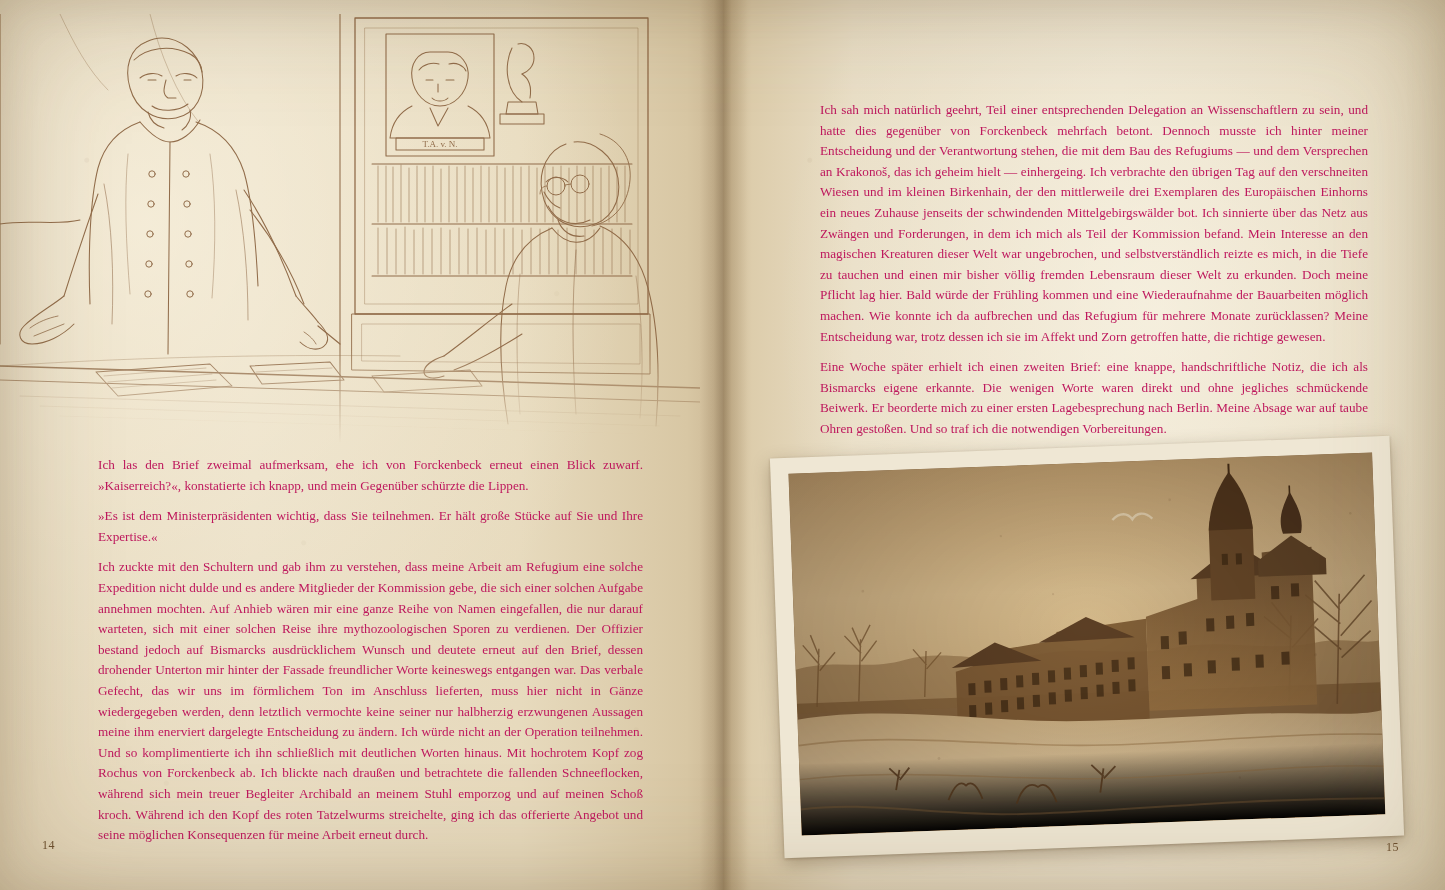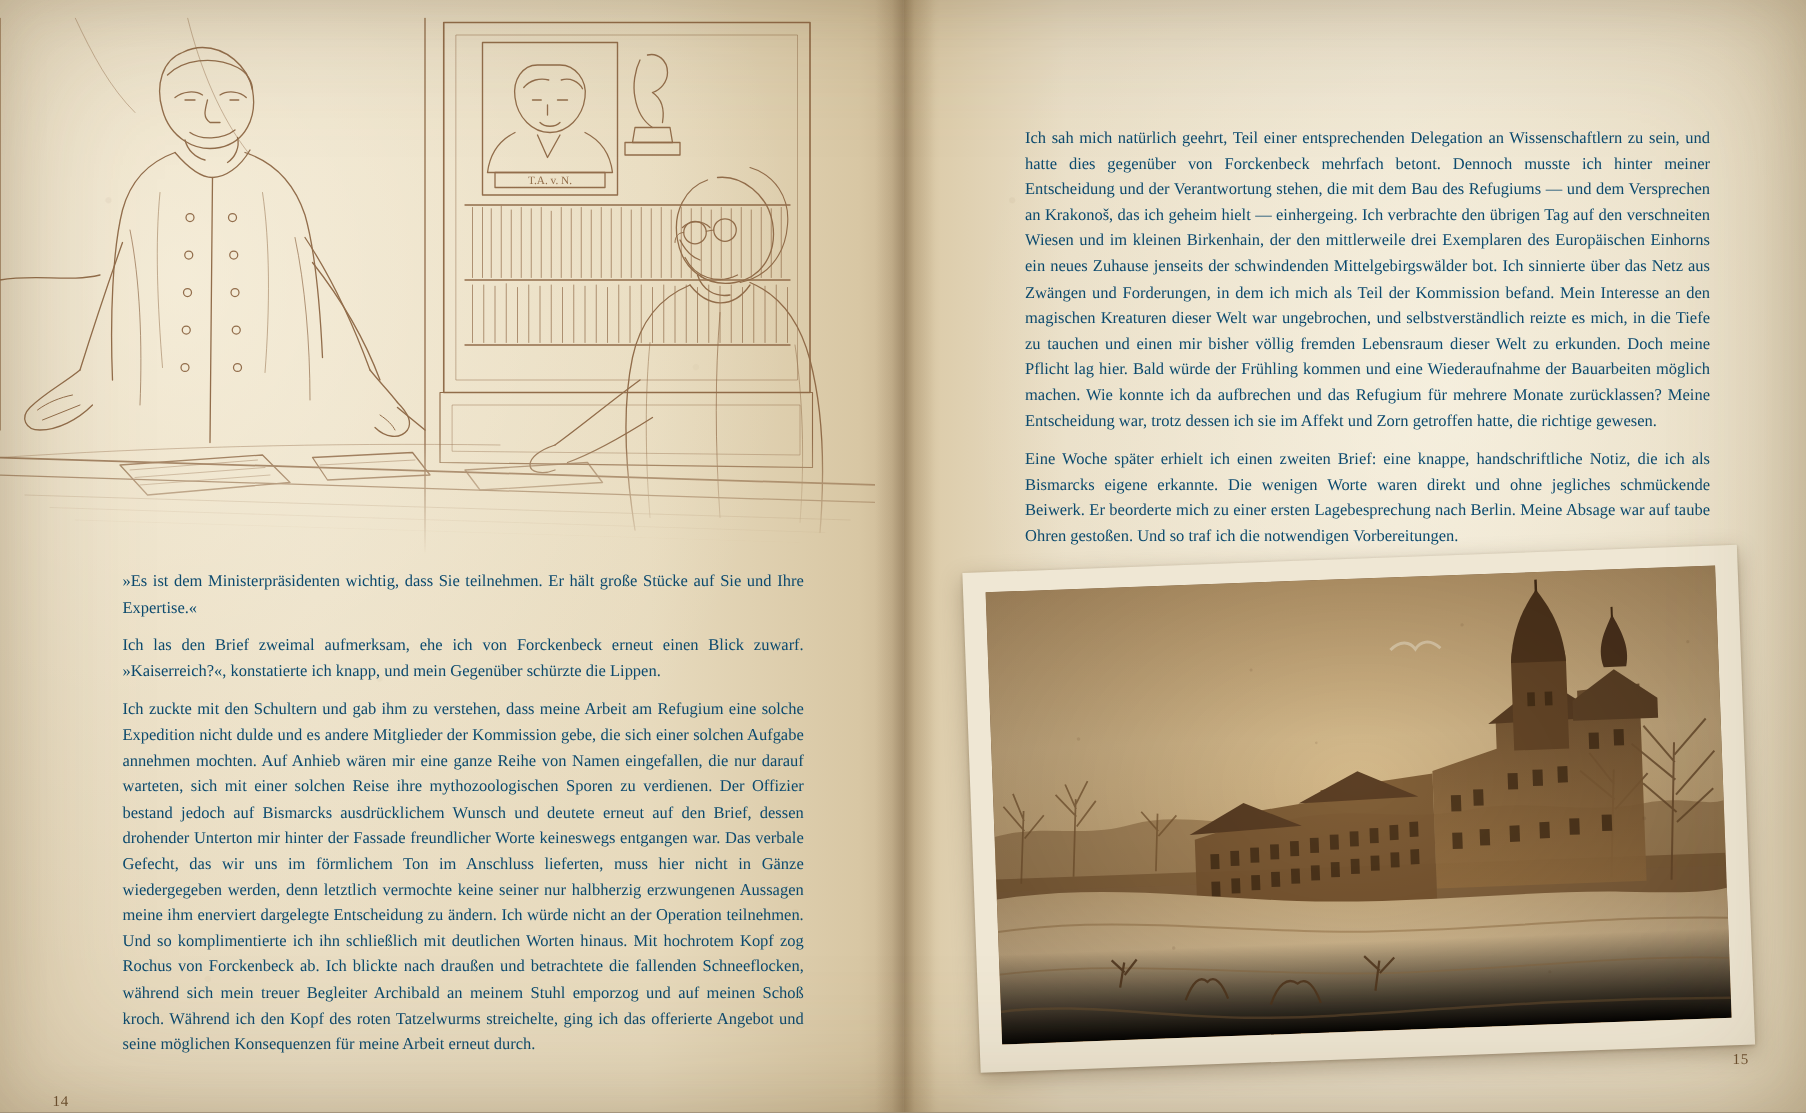--- a/index.html
+++ b/index.html
@@ -64,40 +64,40 @@
   .vignette {
     position: absolute;
     inset: 0;
     pointer-events: none;
     box-shadow: inset 0 0 120px rgba(110,85,50,.30), inset 0 0 40px rgba(110,85,50,.16);
   }
 
   
   .body-text {
     position: absolute;
-    color: #0c4a6e;
+    color: #be185d;
     font-size: 13.2px;
     line-height: 1.56;
     text-align: justify;
     text-justify: inter-word;
     hyphens: auto;
   }
   .body-text p { margin: 0 0 10px 0; }
   .body-text p:last-child { margin-bottom: 0; }
 
   #left-text  { left: 98px;  top: 455px; width: 545px; }
   #right-text { left: 820px; top: 100px; width: 548px; }
 
   .folio {
     position: absolute;
     color: #6b4e2e;
     font-size: 12px;
     letter-spacing: .5px;
   }
-  #folio-left  { left: 42px;  top: 838px; margin-top: 36px; }
+  #folio-left  { left: 42px;  top: 838px; }
   #folio-right { left: 1386px; top: 840px; text-align: right; }
 
   
   #illustration {
     position: absolute;
     left: 0;
     top: 14px;
     width: 700px;
     height: 430px;
     overflow: hidden;
@@ -287,22 +287,22 @@
         <path d="M40 392 L660 412" stroke-width=".6" opacity=".35"></path>
         <path d="M60 402 L640 420" stroke-width=".5" opacity=".25"></path>
 
         <path d="M352 300 L650 300 L650 360 L352 356 Z" stroke-width=".9"></path>
         <path d="M362 310 L640 310 L640 350 L362 347 Z" stroke-width=".6" opacity=".6"></path>
       </g>
     </svg>
   </div>
 
   <div class="body-text" id="left-text">
+    <p>Ich las den Brief zweimal aufmerksam, ehe ich von Forckenbeck erneut einen Blick zuwarf. »Kaiserreich?«, konstatierte ich knapp, und mein Gegenüber schürzte die Lippen.</p>
     <p>»Es ist dem Ministerpräsidenten wichtig, dass Sie teilnehmen. Er hält große Stücke auf Sie und Ihre Expertise.«</p>
-    <p>Ich las den Brief zweimal aufmerksam, ehe ich von Forckenbeck erneut einen Blick zuwarf. »Kaiserreich?«, konstatierte ich knapp, und mein Gegenüber schürzte die Lippen.</p>
     <p>Ich zuckte mit den Schultern und gab ihm zu verstehen, dass meine Arbeit am Refugium eine solche Expedition nicht dulde und es andere Mitglieder der Kommission gebe, die sich einer solchen Aufgabe annehmen mochten. Auf Anhieb wären mir eine ganze Reihe von Namen eingefallen, die nur darauf warteten, sich mit einer solchen Reise ihre mythozoologischen Sporen zu verdienen. Der Offizier bestand jedoch auf Bismarcks ausdrücklichem Wunsch und deutete erneut auf den Brief, dessen drohender Unterton mir hinter der Fassade freundlicher Worte keineswegs entgangen war. Das verbale Gefecht, das wir uns im förmlichem Ton im Anschluss lieferten, muss hier nicht in Gänze wiedergegeben werden, denn letztlich vermochte keine seiner nur halbherzig erzwungenen Aussagen meine ihm enerviert dargelegte Entscheidung zu ändern. Ich würde nicht an der Operation teilnehmen. Und so komplimentierte ich ihn schließlich mit deutlichen Worten hinaus. Mit hochrotem Kopf zog Rochus von Forckenbeck ab. Ich blickte nach draußen und betrachtete die fallenden Schneeflocken, während sich mein treuer Begleiter Archibald an meinem Stuhl emporzog und auf meinen Schoß kroch. Während ich den Kopf des roten Tatzelwurms streichelte, ging ich das offerierte Angebot und seine möglichen Konsequenzen für meine Arbeit erneut durch.</p>
   </div>
 
   <div class="body-text" id="right-text">
     <p>Ich sah mich natürlich geehrt, Teil einer entsprechenden Delegation an Wissenschaftlern zu sein, und hatte dies gegenüber von Forckenbeck mehrfach betont. Dennoch musste ich hinter meiner Entscheidung und der Verantwortung stehen, die mit dem Bau des Refugiums — und dem Versprechen an Krakonoš, das ich geheim hielt — einhergeing. Ich verbrachte den übrigen Tag auf den verschneiten Wiesen und im kleinen Birkenhain, der den mittlerweile drei Exemplaren des Europäischen Einhorns ein neues Zuhause jenseits der schwindenden Mittelgebirgswälder bot. Ich sinnierte über das Netz aus Zwängen und Forderungen, in dem ich mich als Teil der Kommission befand. Mein Interesse an den magischen Kreaturen dieser Welt war ungebrochen, und selbstverständlich reizte es mich, in die Tiefe zu tauchen und einen mir bisher völlig fremden Lebensraum dieser Welt zu erkunden. Doch meine Pflicht lag hier. Bald würde der Frühling kommen und eine Wiederaufnahme der Bauarbeiten möglich machen. Wie konnte ich da aufbrechen und das Refugium für mehrere Monate zurücklassen? Meine Entscheidung war, trotz dessen ich sie im Affekt und Zorn getroffen hatte, die richtige gewesen.</p>
     <p>Eine Woche später erhielt ich einen zweiten Brief: eine knappe, handschriftliche Notiz, die ich als Bismarcks eigene erkannte. Die wenigen Worte waren direkt und ohne jegliches schmückende Beiwerk. Er beorderte mich zu einer ersten Lagebesprechung nach Berlin. Meine Absage war auf taube Ohren gestoßen. Und so traf ich die notwendigen Vorbereitungen.</p>
   </div>
 
   <div id="photo-wrap">
     <div id="photo-frame">

